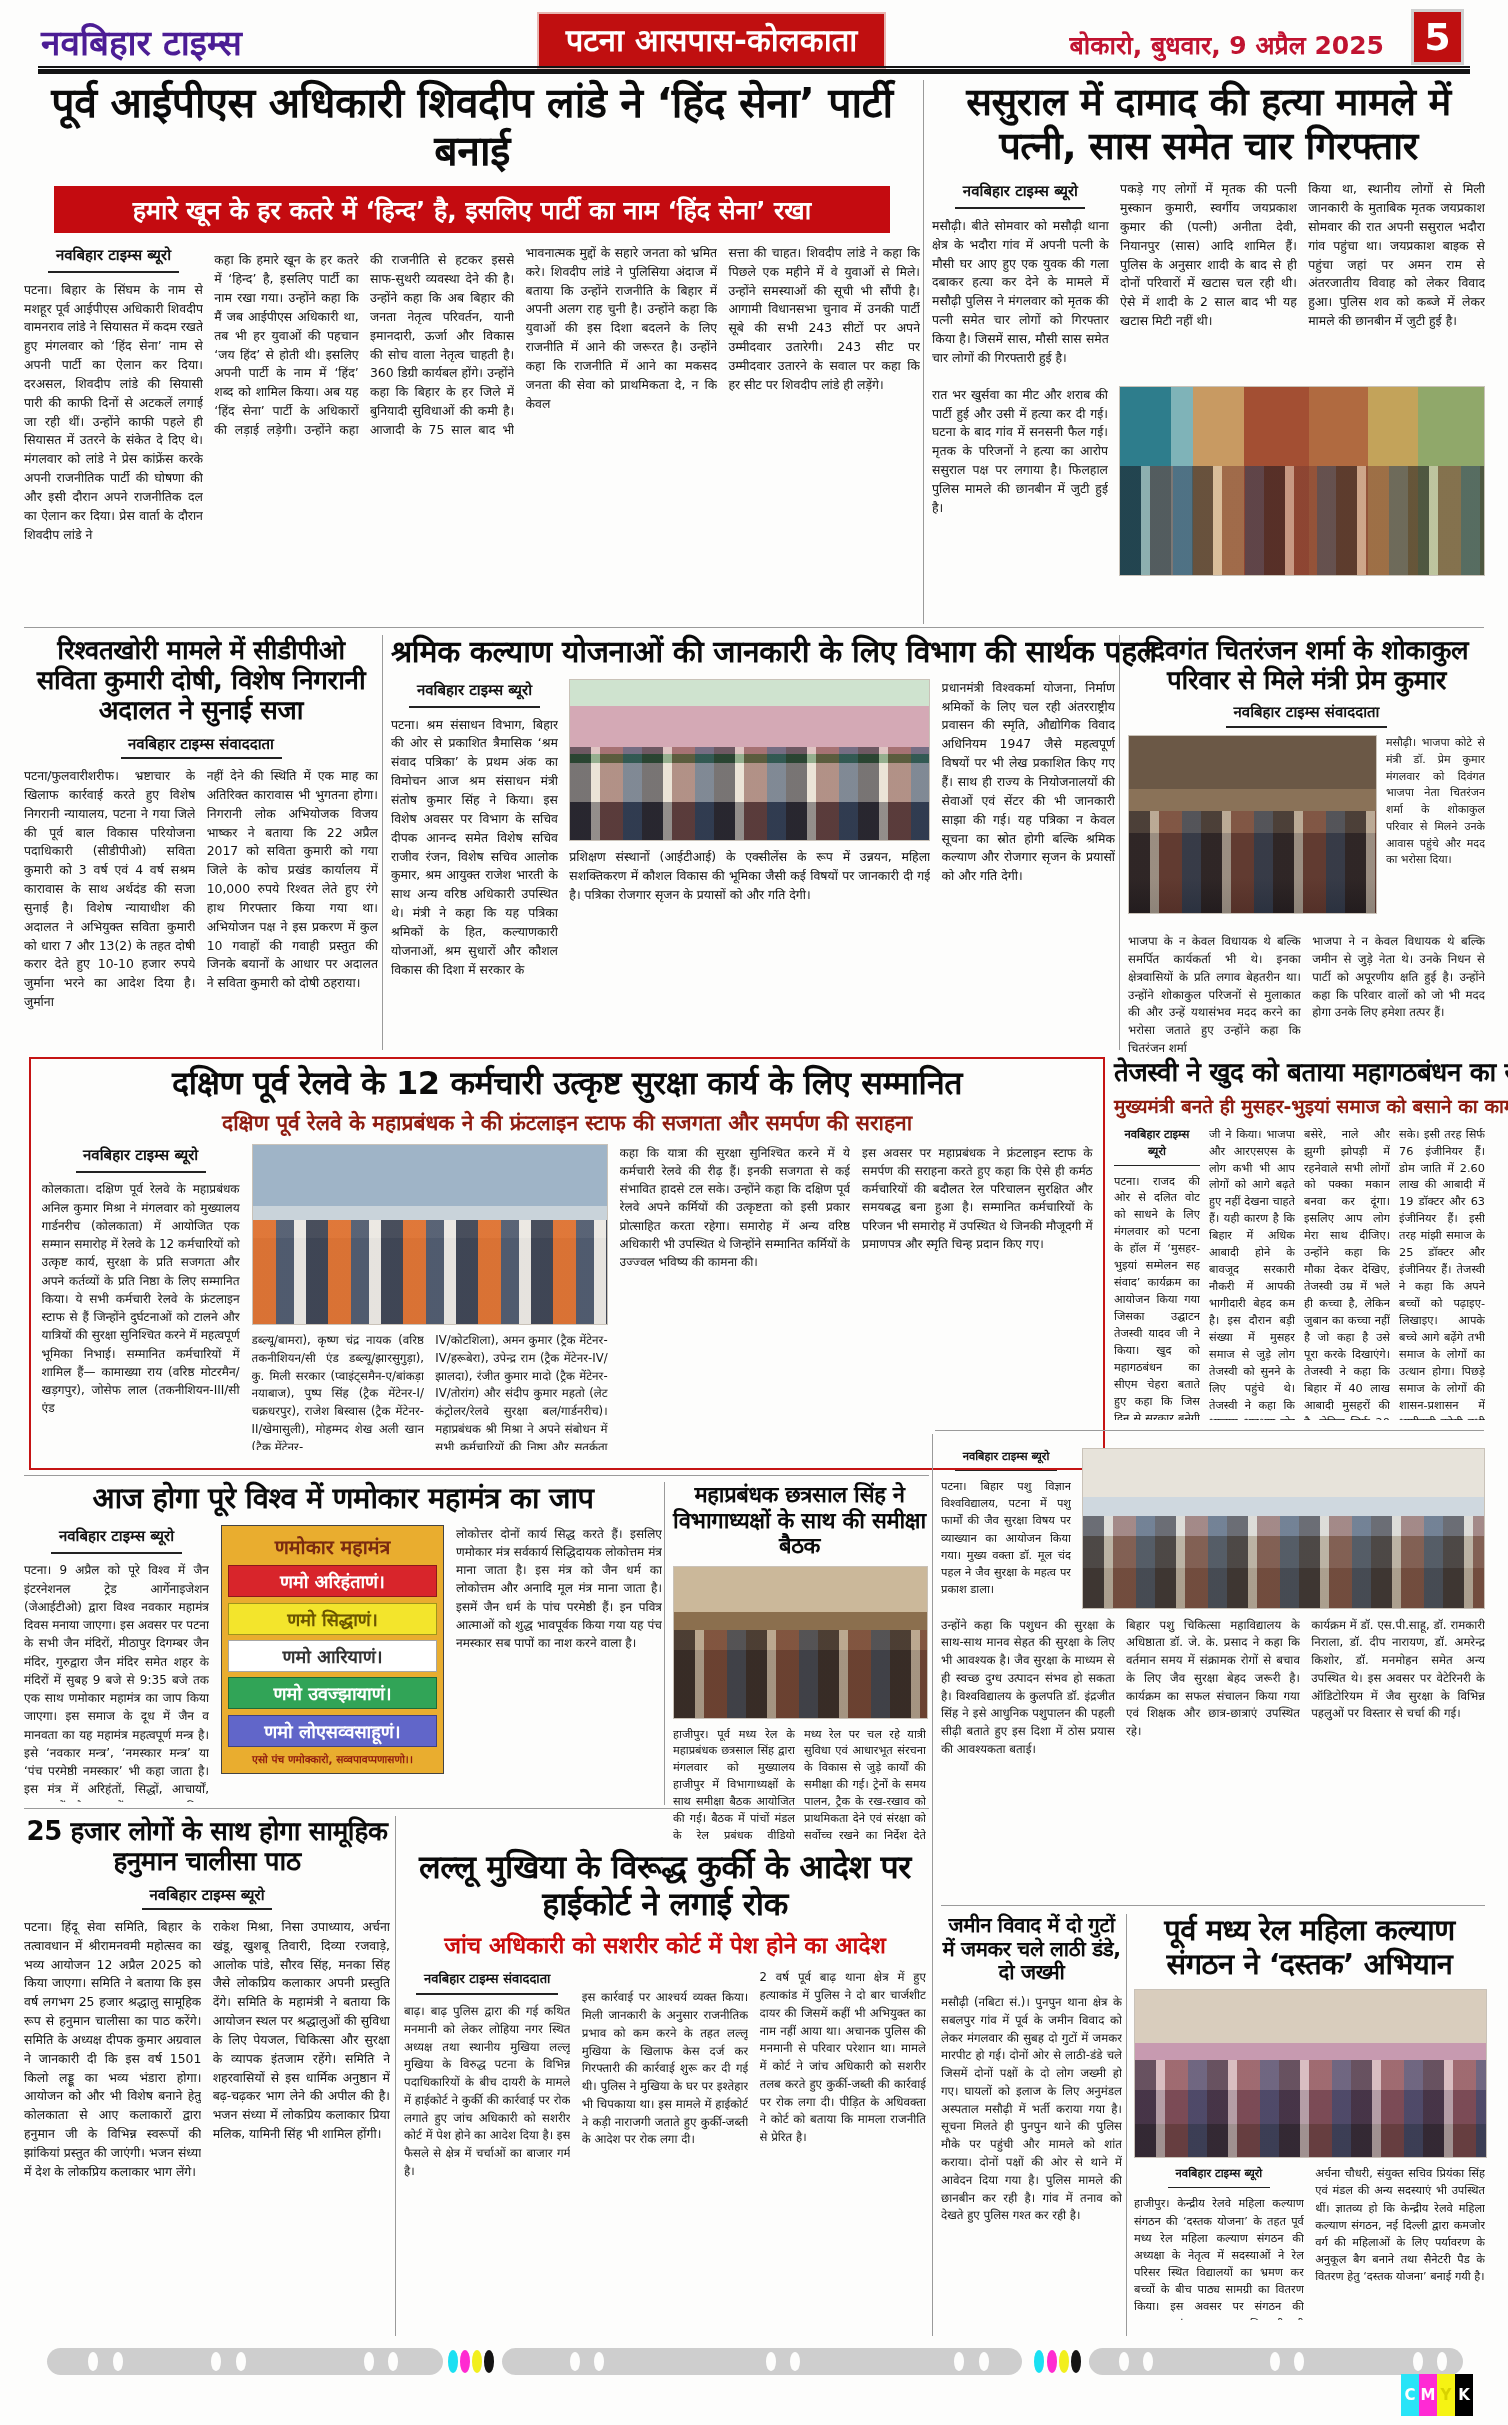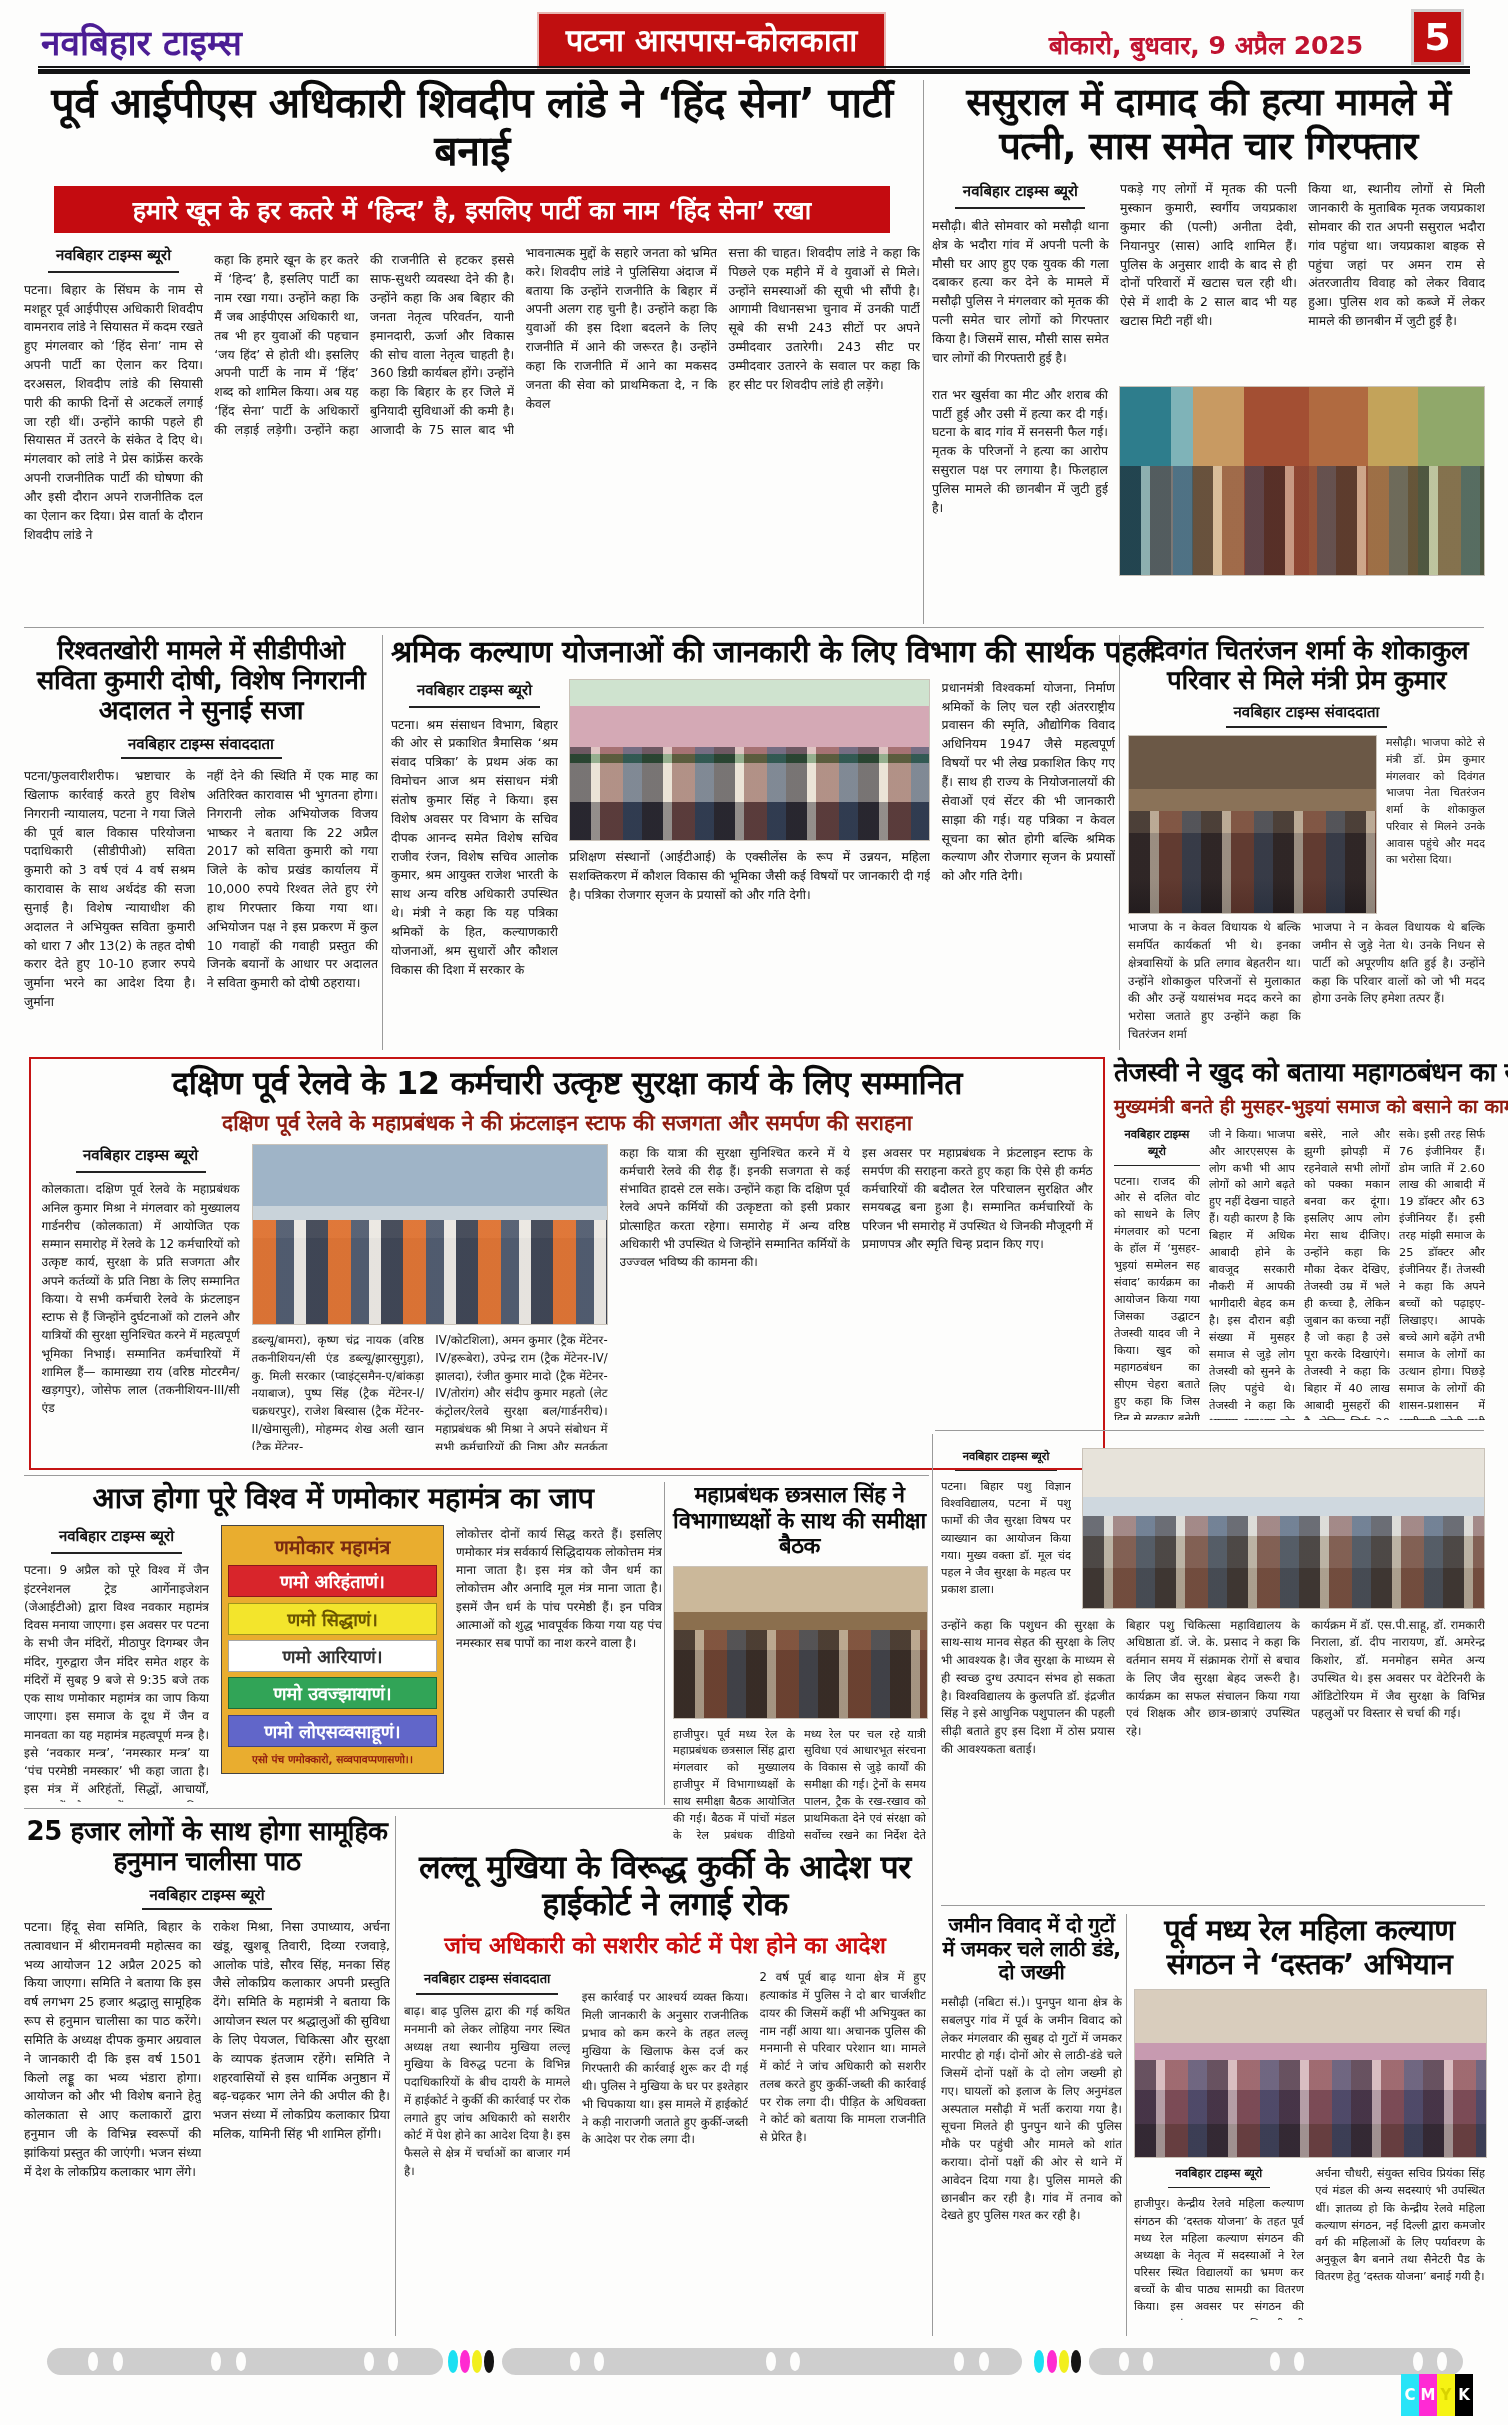--- a/index.html
+++ b/index.html
@@ -72,21 +72,21 @@
   .cc{background:#29e4f7;color:#fff}.cm{background:#ff2ad4;color:#fff}
   .cy{background:#f6f313;color:#d8d200}.ck{background:#000;color:#fff}
 </style>
 </head>
 <body>
 
 <div class="page">
 
   <div class="abs mast-name" style="left:41px;top:18px;">नवबिहार टाइम्स</div>
   <div class="abs mast-box" style="left:537px;top:12px;width:345px;height:53px;">पटना आसपास-कोलकाता</div>
-  <div class="abs mast-date" style="right:136px;top:27px;width:332px;text-align:center;">बोकारो, बुधवार, 9 अप्रैल 2025</div>
+  <div class="abs mast-date" style="right:124px;top:27px;width:332px;">बोकारो, बुधवार, 9 अप्रैल 2025</div>
   <div class="abs mast-page" style="right:44px;top:9px;width:47px;height:50px;">5</div>
   <div class="rule rule-dark" style="left:38px;right:38px;top:66px;height:1.5px;"></div>
   <div class="rule rule-dark" style="left:38px;right:38px;top:69px;height:4.5px;"></div>
 
   <div class="abs" style="left:24px;top:80px;width:896px;">
     <div class="hl h54">पूर्व आईपीएस अधिकारी शिवदीप लांडे ने ‘हिंद सेना’ पार्टी बनाई</div>
     <div class="subbar">हमारे खून के हर कतरे में ‘हिन्द’ है, इसलिए पार्टी का नाम ‘हिंद सेना’ रखा</div>
     <div class="cols" style="margin-top:10.6px;height:413px;">
       <div class="col clip" style="flex:0 0 179px;">
         <div class="byline">नवबिहार टाइम्स ब्यूरो</div>
@@ -160,21 +160,21 @@
     <div class="hl h35">दिवगंत चितरंजन शर्मा के शोकाकुल परिवार से मिले मंत्री प्रेम कुमार</div>
     <div style="margin-top:6px;">
       <div class="byline">नवबिहार टाइम्स संवाददाता</div>
     </div>
     <div class="cols" style="height:179px;gap:9px;">
       <div class="photo ph-divangat" style="flex:0 0 247px;">
         <div class="pstripes"></div>
       </div>
       <div class="col clip f145">मसौढ़ी। भाजपा कोटे से मंत्री डॉ. प्रेम कुमार मंगलवार को दिवंगत भाजपा नेता चितरंजन शर्मा के शोकाकुल परिवार से मिलने उनके आवास पहुंचे और मदद का भरोसा दिया।</div>
     </div>
-    <div class="cols" style="margin-top:5px;height:119px;">
+    <div class="cols" style="margin-top:19px;height:119px;">
       <div class="col clip" style="font-size:11.7px;">भाजपा के न केवल विधायक थे बल्कि समर्पित कार्यकर्ता भी थे। इनका क्षेत्रवासियों के प्रति लगाव बेहतरीन था। उन्होंने शोकाकुल परिजनों से मुलाकात की और उन्हें यथासंभव मदद करने का भरोसा जताते हुए उन्होंने कहा कि चितरंजन शर्मा</div>
       <div class="col clip" style="font-size:11.7px;">भाजपा ने न केवल विधायक थे बल्कि जमीन से जुड़े नेता थे। उनके निधन से पार्टी को अपूरणीय क्षति हुई है। उन्होंने कहा कि परिवार वालों को जो भी मदद होगा उनके लिए हमेशा तत्पर हैं।</div>
     </div>
   </div>
 
   <div class="abs redbox" style="left:29px;top:1057px;width:1051px;height:395px;">
     <div class="hl h43">दक्षिण पूर्व रेलवे के 12 कर्मचारी उत्कृष्ट सुरक्षा कार्य के लिए सम्मानित</div>
     <div class="subdark">दक्षिण पूर्व रेलवे के महाप्रबंधक ने की फ्रंटलाइन स्टाफ की सजगता और समर्पण की सराहना</div>
     <div class="cols" style="margin-top:7.5px;height:308px;gap:12px;">
       <div class="col clip" style="flex:0 0 198px;font-size:12px;">

